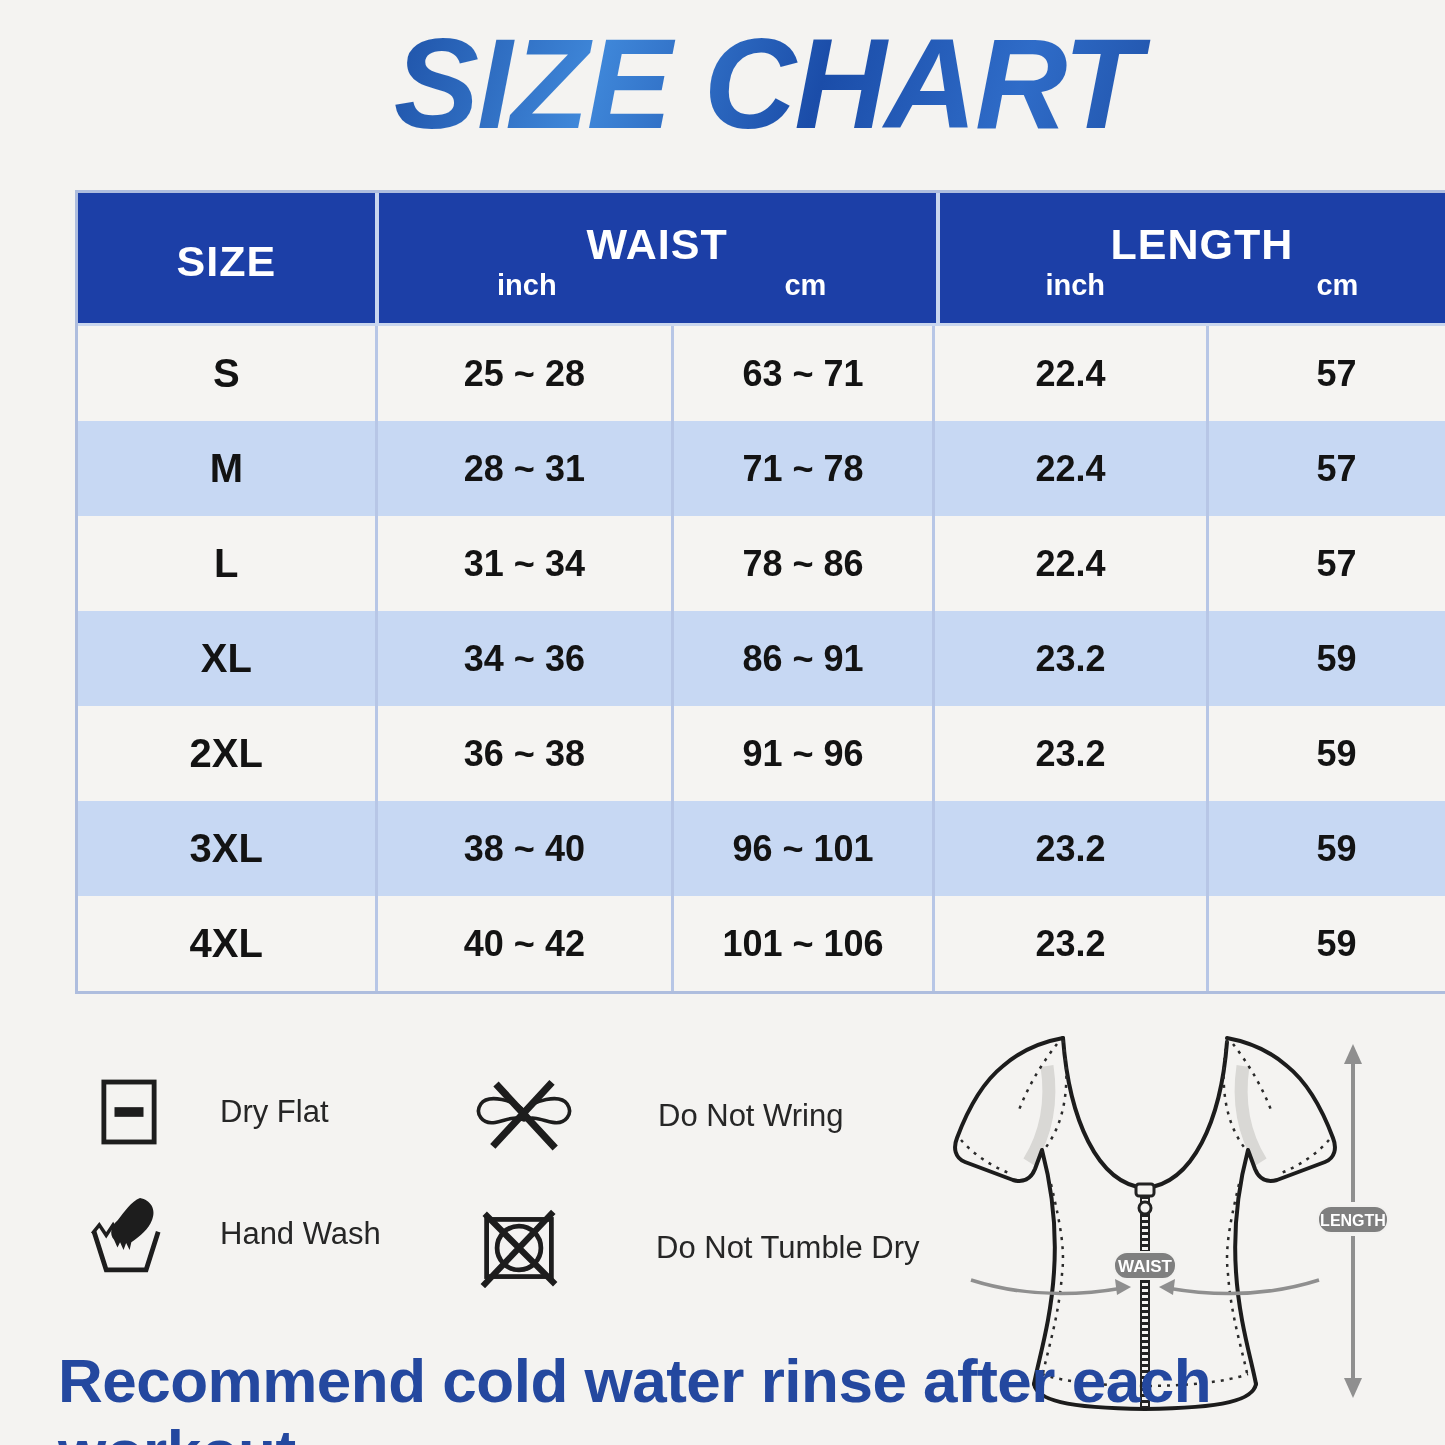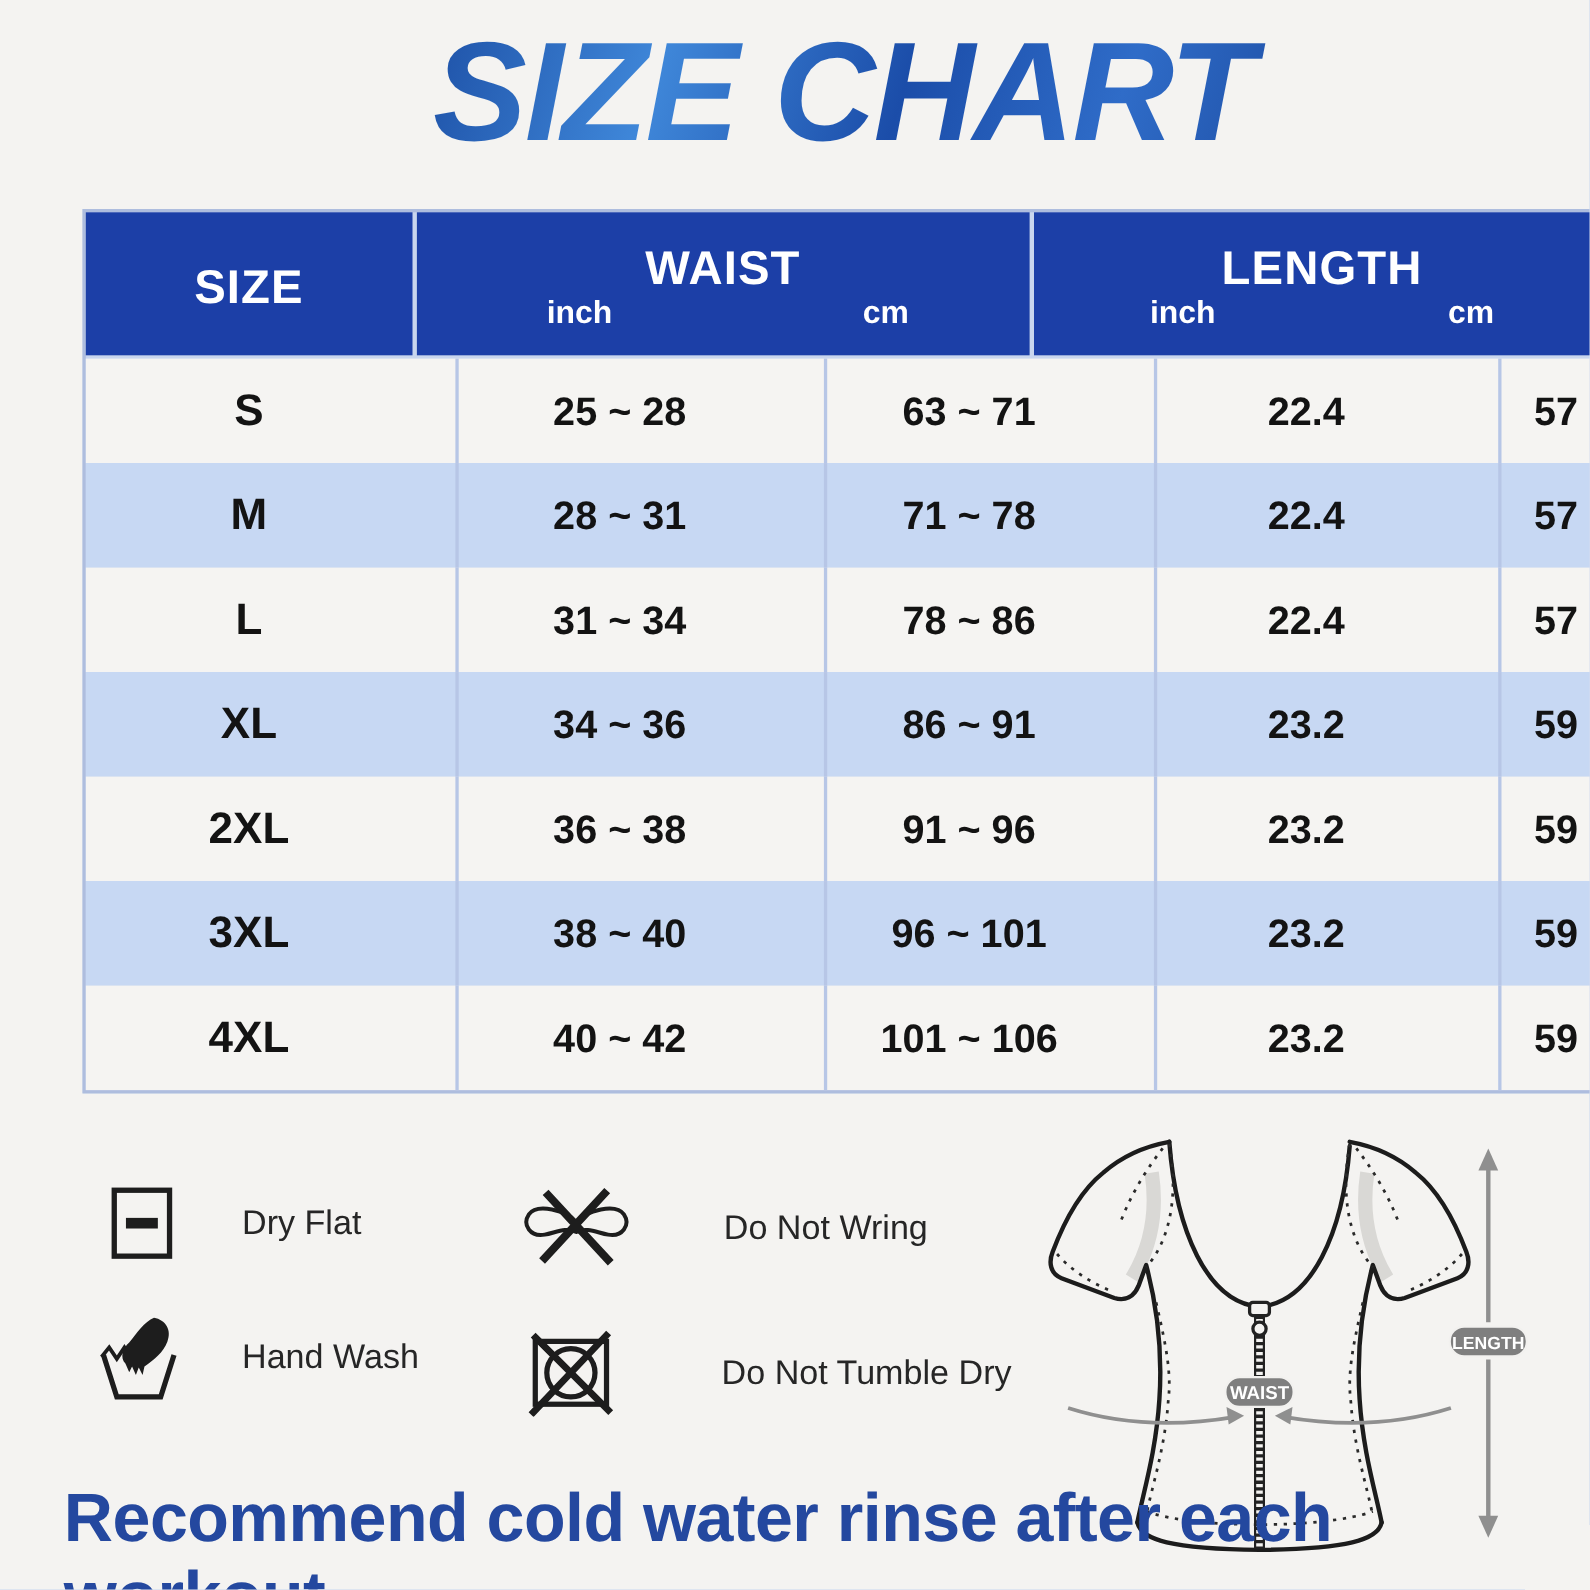--- a/index.html
+++ b/index.html
@@ -32,21 +32,21 @@
   .units span{display:block;text-align:center;font-weight:bold;}
   .u-waist-in{width:53.2%;} .u-waist-cm{width:46.8%;}
   .u-len-in{width:51.7%;}  .u-len-cm{width:48.3%;}
   .trow{display:flex;height:95px;}
   .trow>div{display:flex;align-items:center;justify-content:center;font-weight:bold;color:#131313;}
   .c-size{width:21.4%;flex:0 0 auto;font-size:40px;}
   .c1{width:21.4%;flex:0 0 auto;}
   .c2{width:18.8%;flex:0 0 auto;}
   .c3{width:19.8%;flex:0 0 auto;text-align:right;}
   .c4{flex:1;}
-  .c1,.c2,.c3,.c4{font-size:36px;border-left:3px solid #b7c6e6;box-sizing:border-box;margin-left:39px;}
+  .c1,.c2,.c3,.c4{font-size:36px;border-left:3px solid #b7c6e6;box-sizing:border-box;}
   .row-light{background:#f5f4f2;}
   .row-blue{background:#c7d8f3;}
   
   .care-item{position:absolute;display:flex;align-items:center;}
   .care-label{font-size:31px;color:#262626;white-space:nowrap;}
   .ci-dryflat{left:100px;top:1078px;}   .ci-dryflat .care-label{margin-left:62px;}
   .ci-wring{left:472px;top:1076px;}     .ci-wring .care-label{margin-left:82px;}
   .ci-handwash{left:88px;top:1192px;}   .ci-handwash .care-label{margin-left:54px;}
   .ci-tumble{left:478px;top:1208px;}    .ci-tumble .care-label{margin-left:96px;}
   

